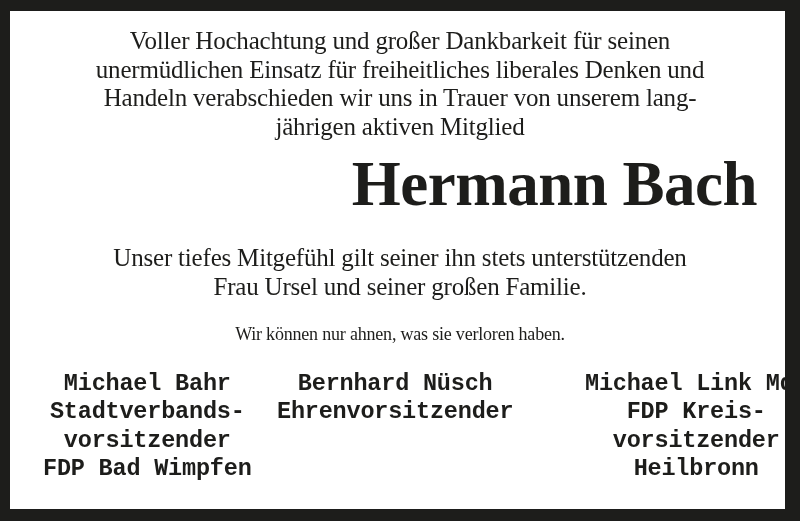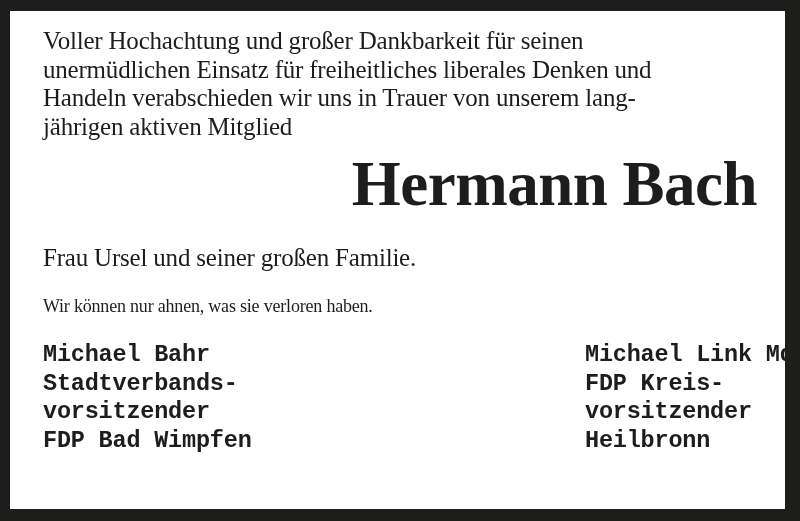--- a/index.html
+++ b/index.html
@@ -31,20 +31,21 @@
   .content {
     padding: 16px 28px 0 33px;
   }
   .intro {
     font-size: 25px;
     line-height: 28.5px;
     letter-spacing: -0.2px;
   }
   .textline {
     white-space: nowrap;
+    text-align: center;
   }
   .memorial-name {
     font-size: 63px;
     line-height: 70px;
     font-weight: bold;
     text-align: right;
     margin-top: 8px;
     letter-spacing: -0.5px;
   }
   .condolence {
@@ -86,36 +87,43 @@
     <div class="intro">
       <div class="textline">Voller Hochachtung und großer Dankbarkeit für seinen</div>
       <div class="textline">unermüdlichen Einsatz für freiheitliches liberales Denken und</div>
       <div class="textline">Handeln verabschieden wir uns in Trauer von unserem lang-</div>
       <div class="textline">jährigen aktiven Mitglied</div>
     </div>
 
     <h1 class="memorial-name">Hermann Bach</h1>
 
     <div class="condolence">
+      <div class="textline">Unser tiefes Mitgefühl gilt seiner ihn stets unterstützenden</div>
       <div class="textline">Frau Ursel und seiner großen Familie.</div>
     </div>
 
     <div class="reflection">
       <div class="textline">Wir können nur ahnen, was sie verloren haben.</div>
     </div>
 
     <div class="signatures">
 
       <div class="sig-col sig-col-1">
         <div class="textline">Michael Bahr</div>
         <div class="textline">Stadtverbands-</div>
         <div class="textline">vorsitzender</div>
         <div class="textline">FDP Bad Wimpfen</div>
       </div>
 
+      <div class="sig-col sig-col-2">
+        <div class="textline">Bernhard Nüsch</div>
+        <div class="textline">Ehrenvorsitzender</div>
+        <div class="textline"></div>
+        <div class="textline"></div>
+      </div>
 
       <div class="sig-col sig-col-3">
         <div class="textline">Michael Link MdB</div>
         <div class="textline">FDP Kreis-</div>
         <div class="textline">vorsitzender</div>
         <div class="textline">Heilbronn</div>
       </div>
 
     </div>
 

